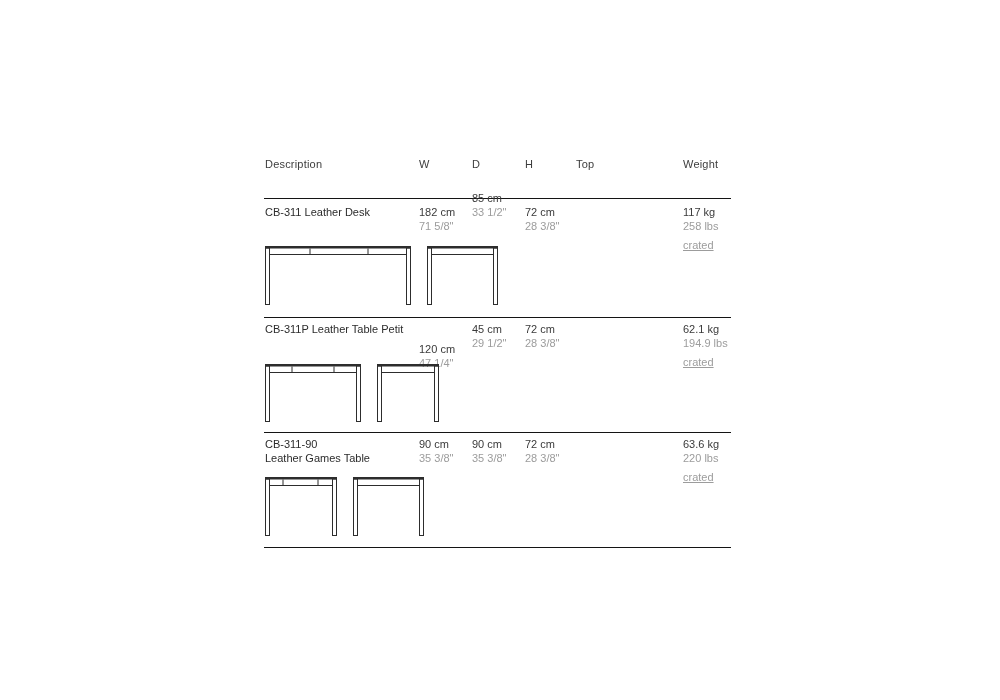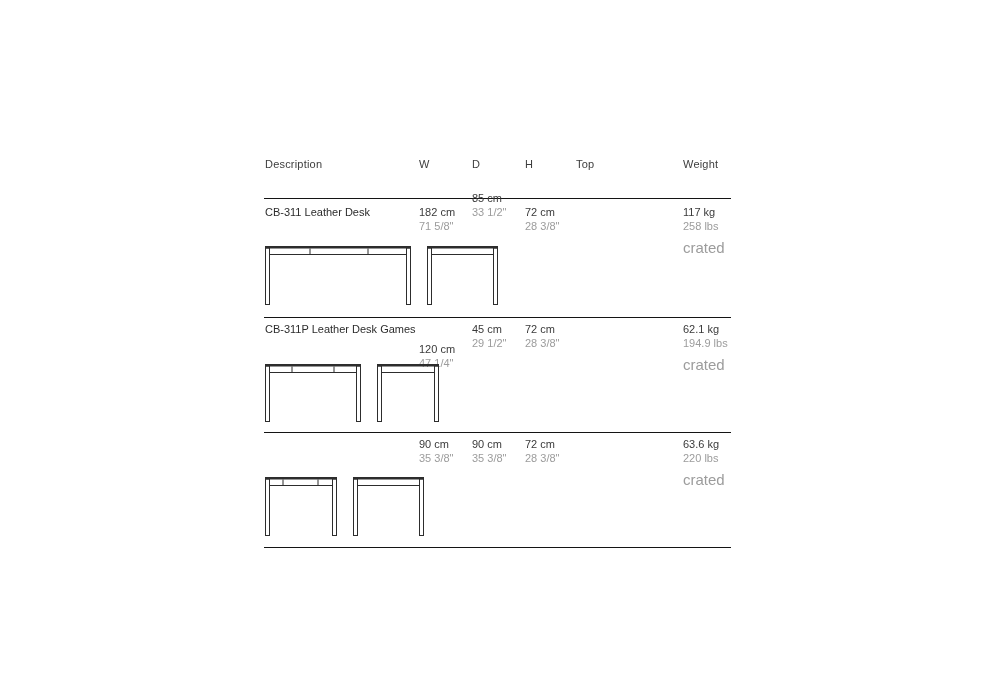--- a/index.html
+++ b/index.html
@@ -15,21 +15,21 @@
   .cx-w{left:419px;}
   .cx-d{left:472px;}
   .cx-h{left:525px;}
   .cx-top{left:576px;}
   .cx-weight{left:683px;}
   
   .hdr{font-size:11px;color:#3d3d3d;letter-spacing:.2px;}
   .name{font-size:11px;font-weight:normal;color:#2c2c2c;line-height:14px;}
   .cm{font-size:11px;color:#3a3a3a;line-height:14px;}
   .in{font-size:11px;color:#9c9c9c;line-height:14px;}
-  .crated{font-size:15px;color:#9c9c9c;}
+  .crated{font-size:11px;color:#9c9c9c;text-decoration:underline;}
   
   .rule{position:absolute;left:264px;width:467px;height:1px;background:#141414;}
   
   .dw{position:absolute;display:block;}
   .dw .leg{fill:#ffffff;stroke:#2d2d2d;stroke-width:1;}
   .dw .bar{fill:#2d2d2d;}
   .dw .ln{stroke:#2d2d2d;stroke-width:1;fill:none;}
 </style>
 </head>
 <body>
@@ -79,21 +79,21 @@
     <line class="ln" x1="103" y1="2.5" x2="103" y2="8.5"></line>
   </svg>
   <svg class="dw" style="left:427px;top:246px" width="71" height="59" viewBox="0 0 71 59">
     <rect class="leg" x="0.5" y="2" width="4" height="56.5"></rect>
     <rect class="leg" x="66.5" y="2" width="4" height="56.5"></rect>
     <rect class="bar" x="0" y="0" width="71" height="2.5"></rect>
     <line class="ln" x1="4.5" y1="8.5" x2="66.5" y2="8.5"></line>
   </svg>
 
   <div class="abs cx-desc" style="top:322px">
-    <div class="name">CB-311P Leather Desk Games</div>
+    <div class="name">CB-311P Leather Table Petit</div>
     <div class="name"></div>
   </div>
   <div class="abs cx-w" style="top:342px">
     <div class="cm">120 cm</div>
     <div class="in">47 1/4"</div>
   </div>
   <div class="abs cx-d" style="top:322px">
     <div class="cm">45 cm</div>
     <div class="in">29 1/2"</div>
   </div>
@@ -115,20 +115,24 @@
     <line class="ln" x1="27" y1="2.5" x2="27" y2="8.5"></line>
     <line class="ln" x1="69" y1="2.5" x2="69" y2="8.5"></line>
   </svg>
   <svg class="dw" style="left:377px;top:364px" width="62" height="58" viewBox="0 0 62 58">
     <rect class="leg" x="0.5" y="2" width="4" height="55.5"></rect>
     <rect class="leg" x="57.5" y="2" width="4" height="55.5"></rect>
     <rect class="bar" x="0" y="0" width="62" height="2.5"></rect>
     <line class="ln" x1="4.5" y1="8.5" x2="57.5" y2="8.5"></line>
   </svg>
 
+  <div class="abs cx-desc" style="top:437px">
+    <div class="name">CB-311-90</div>
+    <div class="name">Leather Games Table</div>
+  </div>
   <div class="abs cx-w" style="top:437px">
     <div class="cm">90 cm</div>
     <div class="in">35 3/8"</div>
   </div>
   <div class="abs cx-d" style="top:437px">
     <div class="cm">90 cm</div>
     <div class="in">35 3/8"</div>
   </div>
   <div class="abs cx-h" style="top:437px">
     <div class="cm">72 cm</div>

